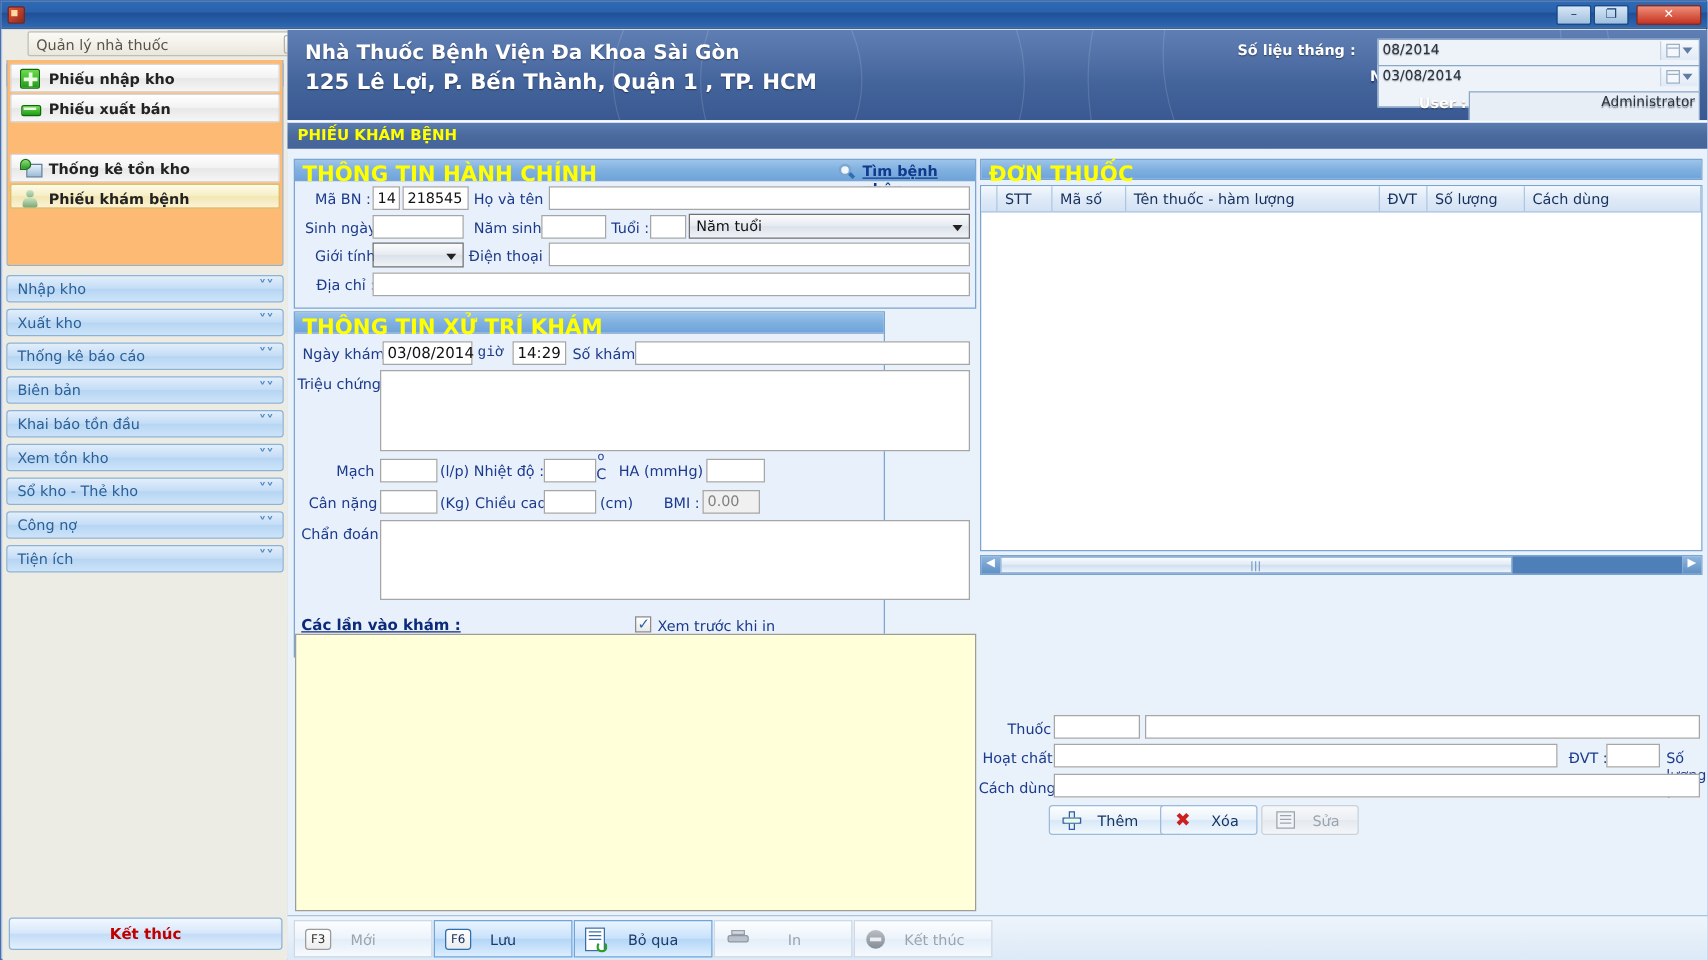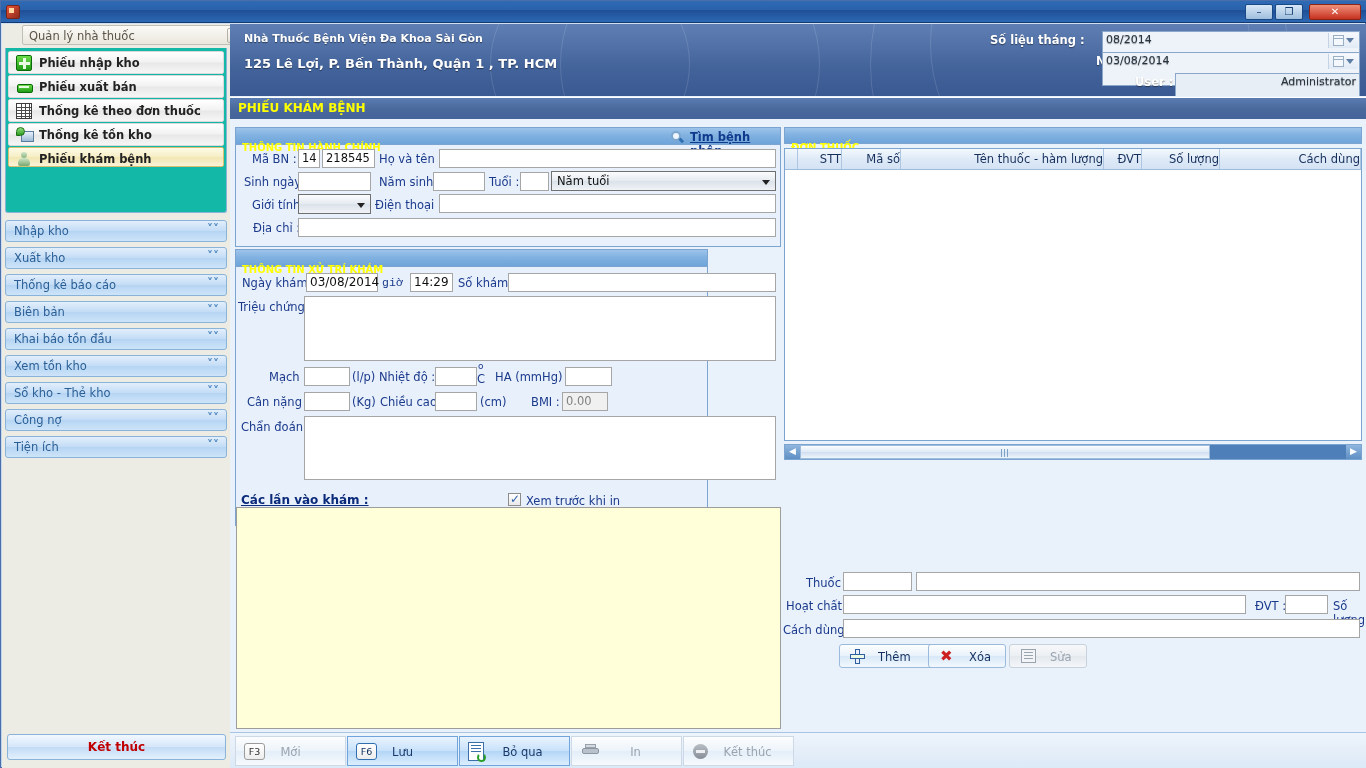--- a/index.html
+++ b/index.html
@@ -45,21 +45,21 @@
     color:#5a5348; font-size:11.5px; padding:3px 0 0 6px;margin-left:18px; }
   #side-caption .pin { position:absolute; right:3px; top:2px; width:15px; height:15px;
     border:1px solid #b4b2a6; background:linear-gradient(#fdfdfa,#e6e3d8); border-radius:2px;
     text-align:center; line-height:13px; font-size:10px; color:#4b4639; }
   .grp { position:absolute; left:3px; width:222px; height:22px;
     background:linear-gradient(#e2eefb,#c4ddf6 48%,#b6d5f3 52%,#cde4f9);
     border:1px solid #8ab3da; border-radius:3px; color:#2a5f96; font-size:11.5px; }
   .grp .gl { position:absolute; left:8px; top:3px; }
   .grp .gc { position:absolute; right:7px; top:1px; font-size:12px; color:#4b84be; font-weight:bold;}
   #panel-standard { position:absolute; left:3px; top:24px; width:222px; height:165px;
-     background:#14b8a6; border:1px solid #8ab3da; border-top:none; border-radius:0 0 3px 3px; }
+     background:#fdba74; border:1px solid #8ab3da; border-top:none; border-radius:0 0 3px 3px; }
   .item { position:absolute; left:2px; width:216px; height:23px;
     background:linear-gradient(#ffffff,#f2f2f2 48%,#e7e7e7 52%,#f6f6f6);
     border:1px solid #d9d9d9; border-radius:2px; }
   .item .ico { position:absolute; left:7px; top:3px; width:16px; height:16px; }
   .item .lbl { position:absolute; left:30px; top:4px; font-size:11.5px; font-weight:bold; color:#222; }
   .item.sel { background:linear-gradient(#fdfbe8,#f6eec6 48%,#f2e6b2 52%,#faf3d8);
     border:1px solid #d8c072; }
 
   .ic-plus { background:
       linear-gradient(#6ddc4a,#1f9c17); border:1px solid #0b6b09; border-radius:2px;
@@ -92,23 +92,23 @@
     text-align:center; line-height:24px; }
 
   
   #main { position:absolute; left:229px; top:23px; width:1136px; height:744px;
     background:#e9f1fb; }
 
   #brandbar { position:absolute; left:0; top:0; width:1136px; height:72px;
     background:linear-gradient(to bottom,#5f7fb4,#43639b 60%,#3a5992);
     overflow:hidden; }
   #brandbar .arc { position:absolute; border:1px solid rgba(255,255,255,.13); border-radius:50%; }
-  #brandbar .t1 { position:absolute; left:14px; top:8px; color:#fff; font-weight:bold; font-size:11px;
+  #brandbar .t1 { position:absolute; left:14px; top:8px; color:#fff; font-weight:bold; font-size:16px;
     text-shadow:0 1px 1px rgba(0,0,0,.45); }
-  #brandbar .t2 { position:absolute; left:14px; top:32px; color:#fff; font-weight:bold; font-size:13px;
+  #brandbar .t2 { position:absolute; left:14px; top:32px; color:#fff; font-weight:bold; font-size:17px;
     text-shadow:0 1px 1px rgba(0,0,0,.45); }
   .hdr-row { position:absolute; right:6px; color:#fff; font-weight:bold; font-size:11.5px;
     text-shadow:0 1px 1px rgba(0,0,0,.45); }
   .hdr-field { position:absolute; height:34px; border:1px solid #8aa7c9; background:#eef3fa;
     font-size:11px; color:#27343f; font-weight:normal; padding:1px 3px; }
   .hdr-drop { position:absolute; right:1px; top:1px; width:30px; height:15px;
     border-left:1px solid #c4d3e4; background:linear-gradient(#f6f9fd,#e1eaf5); }
   .hdr-drop .cal { position:absolute; left:4px; top:2px; width:11px;height:11px;
      border:1px solid #9aaec4; background:#f4f8fd; }
   .hdr-drop .cal:before{content:"";position:absolute;left:0;top:2px;width:9px;height:1px;background:#9aaec4;}
@@ -118,21 +118,21 @@
   #pagetitle { position:absolute; left:0; top:73px; width:1136px; height:22px;
     background:linear-gradient(#5b7cb2,#4a6a9d 50%,#44639a);
     border-top:1px solid #ffffff; }
   #pagetitle span { position:absolute; left:8px; top:3px; color:#ffff00; font-weight:bold; font-size:12px; }
 
   
   .panel { position:absolute; background:#e8f0fb; border:1px solid #7ba4d0; }
   .panel-hd { position:absolute; left:0; top:0; height:17px; width:100%;
     background:linear-gradient(#9dc4ea,#7fb0e0 50%,#6fa4da);
     border-bottom:1px solid #7ba4d0; }
-  .panel-hd span { position:absolute; left:6px; top:14px; color:#ffff00; font-weight:bold; font-size:10px; }
+  .panel-hd span { position:absolute; left:6px; top:2px; color:#ffff00; font-weight:bold; font-size:17px; }
 
   .lab { position:absolute; color:#1b3a8c; font-size:11.5px; }
   .inp { position:absolute; background:#fff; border:1px solid #a6a6a6; font-size:11.5px;
     color:#111; padding:0 3px; line-height:17px; height:19px; }
   .inp.ro { background:#f0f0f0; color:#808080; }
   .sel { position:absolute; height:20px; border:1px solid #707070;
     background:linear-gradient(#fbfcfd,#e6ebf1 48%,#dbe2ea 52%,#f0f3f7); font-size:11.5px;
     color:#111; padding:2px 0 0 5px; }
   .sel .ar { position:absolute; right:5px; top:8px; width:0;height:0;
      border-left:4px solid transparent;border-right:4px solid transparent;border-top:5px solid #222; }
@@ -145,21 +145,21 @@
     border:2px solid #7ea6cd; background:#eff6fd; }
   .mag .hdl { position:absolute; left:8px; top:8px; width:5px;height:2.5px; background:#2f6fb0;
     transform:rotate(45deg); }
 
   
   .cbx { position:absolute; width:13px; height:13px; border:1px solid #8c8c8c;
     background:linear-gradient(#ffffff,#e9e9e9); }
   .cbx:after { content:"\2713"; position:absolute; left:1px; top:-2px; font-size:12px; color:#2b5fa8; }
 
   
-  #grid { position:absolute; background:#fff; border:1px solid #7ba4d0;text-align:right; }
+  #grid { position:absolute; background:#fff; border:1px solid #7ba4d0; }
   #grid-hdr { position:absolute; left:0; top:0; height:21px; width:100%;
     background:linear-gradient(#f3f8fd,#dfeaf7 50%,#d3e2f4); border-bottom:1px solid #9dbcdc; }
   .gcell { position:absolute; top:0; height:20px; color:#16305c; font-size:11.5px;
     padding:3px 0 0 6px; border-right:1px solid #adc7e3; }
 
   
   #hsb { position:absolute; height:16px; background:#eef4fb; border:1px solid #7ba4d0; }
   #hsb .ar { position:absolute; top:0; width:15px; height:14px;
     background:linear-gradient(#8fb6de,#5f8fc4); color:#fff; font-size:9px; text-align:center; line-height:13px;}
   #hsb .thumb { position:absolute; top:0; height:14px;
@@ -221,24 +221,20 @@
     </div>
     <div id="panel-standard">
       <div class="item" style="top:3px;">
         <span class="ico ic-plus"></span>
         <span class="lbl">Phiếu nhập kho</span>
       </div>
       <div class="item" style="top:27px;">
         <span class="ico ic-minus"></span>
         <span class="lbl">Phiếu xuất bán</span>
       </div>
-      <div class="item" style="top:51px;">
-        <span class="ico ic-grid"></span>
-        <span class="lbl">Thống kê theo đơn thuốc</span>
-      </div>
       <div class="item" style="top:75px;">
         <span class="ico ic-stock"></span>
         <span class="lbl">Thống kê tồn kho</span>
       </div>
       <div class="item sel" style="top:99px;">
         <span class="ico ic-person"></span>
         <span class="lbl">Phiếu khám bệnh</span>
       </div>
     </div>
 

